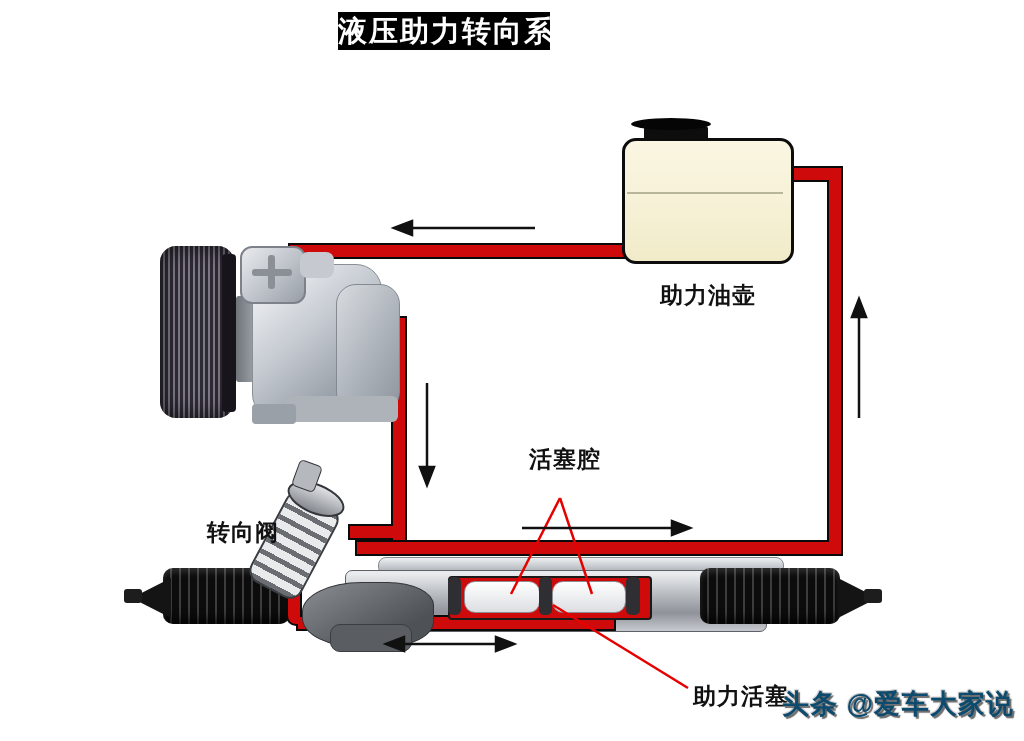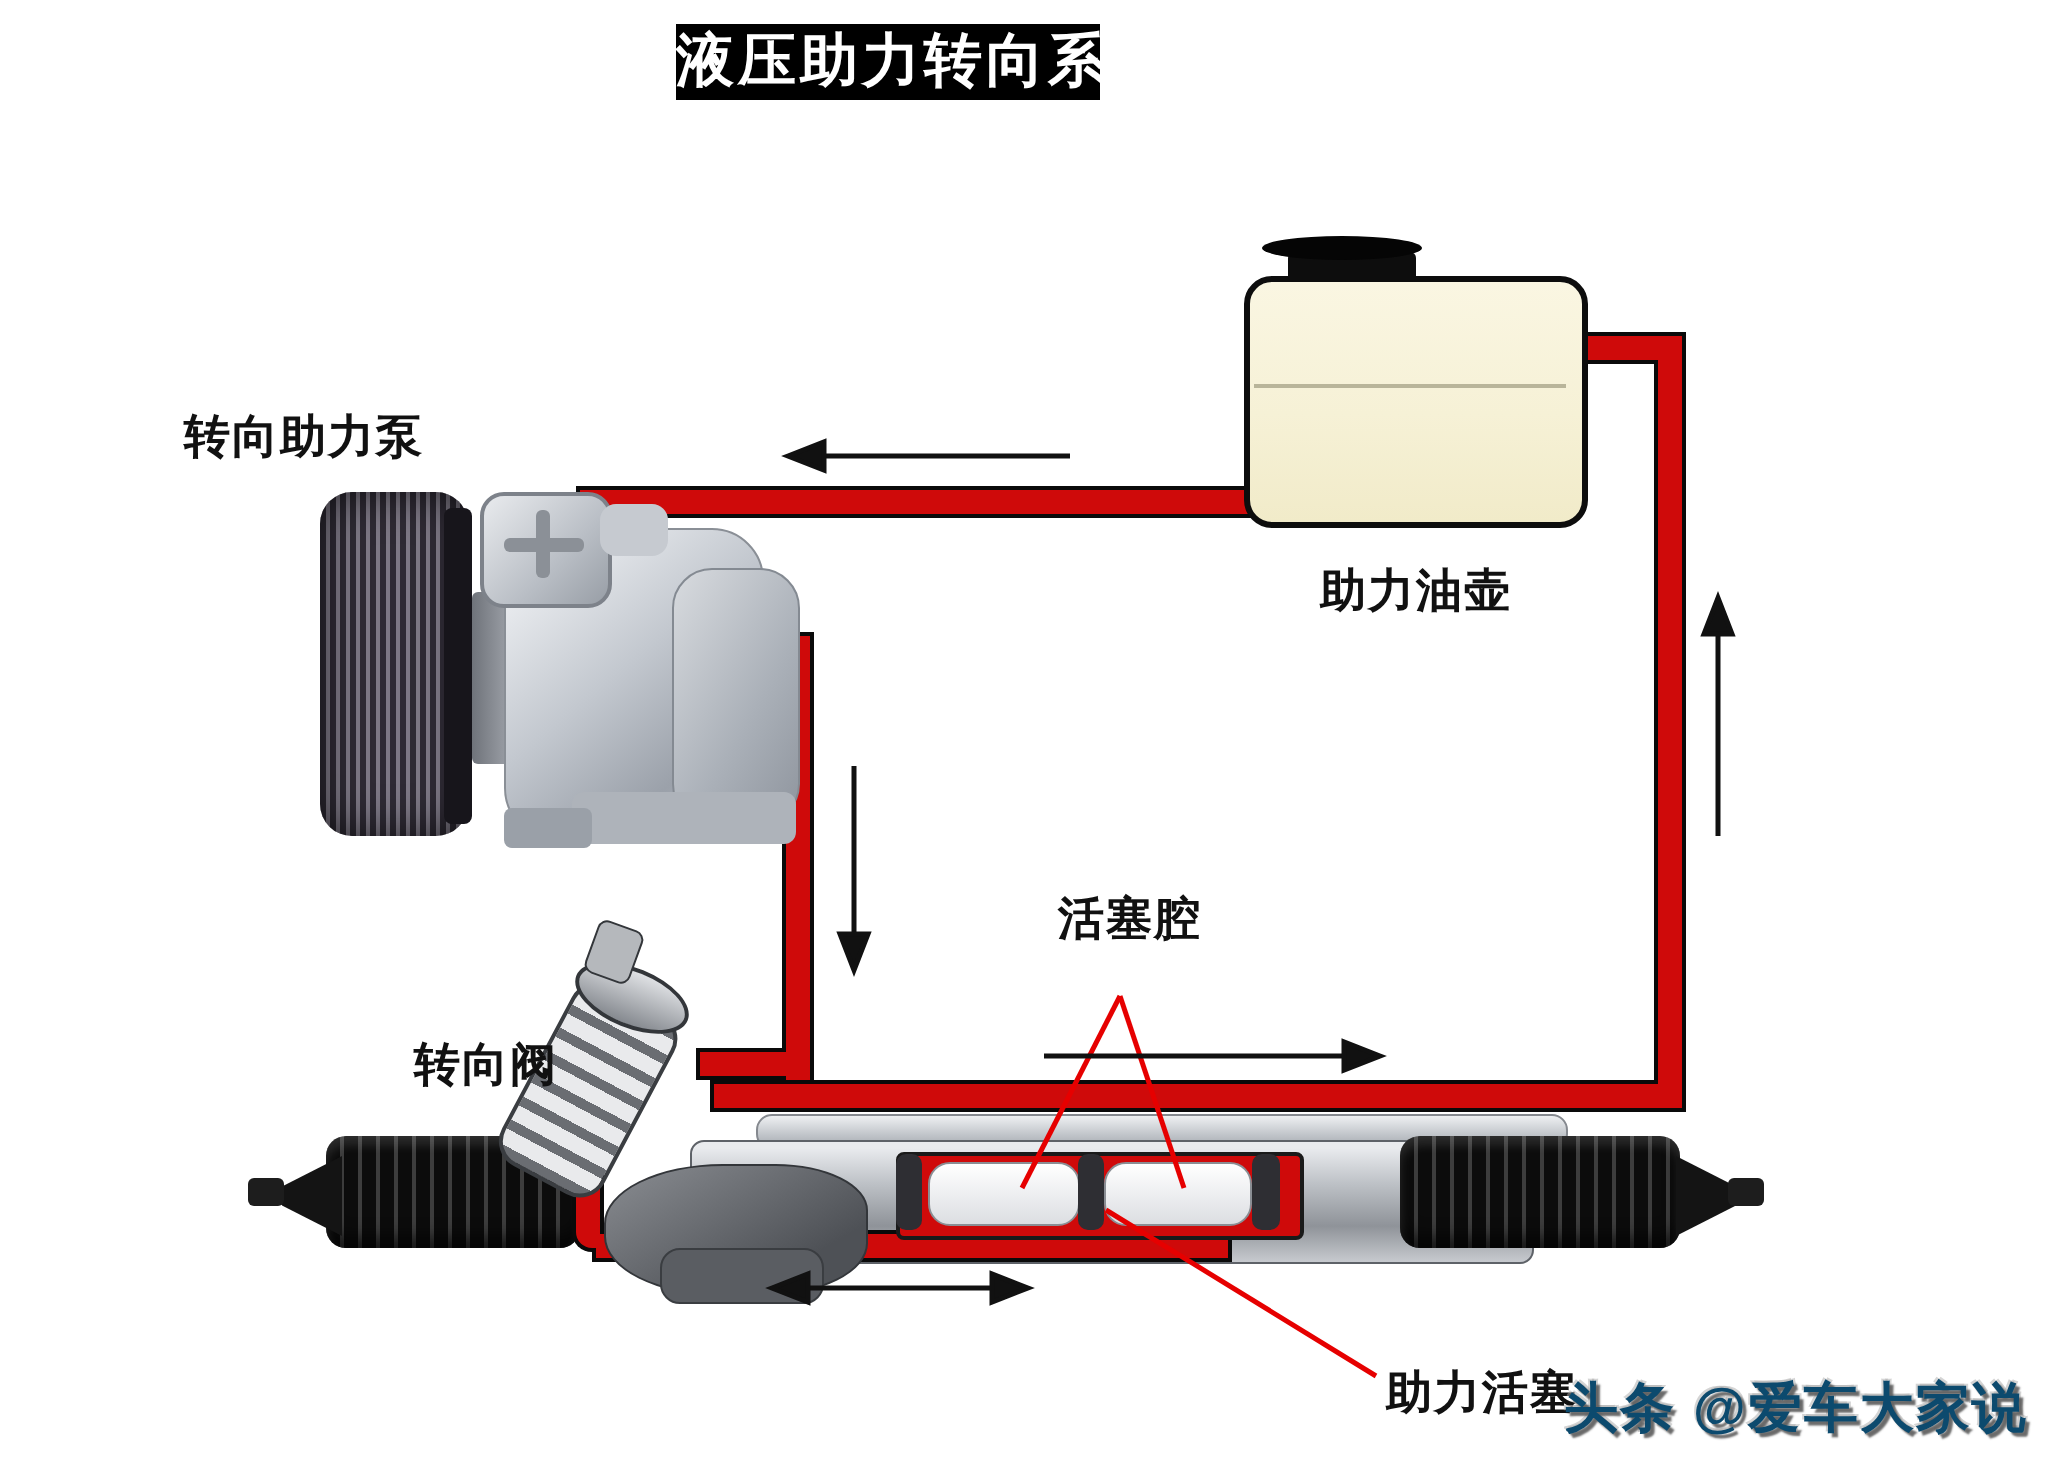--- a/index.html
+++ b/index.html
@@ -152,20 +152,19 @@
       <polygon points="859,299 852,317 866,317"></polygon>
       <line x1="522" y1="528" x2="672" y2="528"></line>
       <polygon points="690,528 672,521 672,535"></polygon>
       <line x1="403" y1="644" x2="497" y2="644"></line>
       <polygon points="386,644 404,637 404,651"></polygon>
       <polygon points="514,644 496,637 496,651"></polygon>
     </g>
   </svg>
 
   <div class="title">液压助力转向系统</div>
-  <div class="label" style="left:92px;top:203px;">转向助力泵</div>
   <div class="label" style="left:660px;top:264px;margin-top:16px;">助力油壶</div>
   <div class="label" style="left:207px;top:517px;">转向阀</div>
   <div class="label" style="left:529px;top:444px;">活塞腔</div>
   <div class="label" style="left:693px;top:681px;">助力活塞</div>
   <div class="watermark">头条 @爱车大家说</div>
 
 </div>
 
 </body></html>

